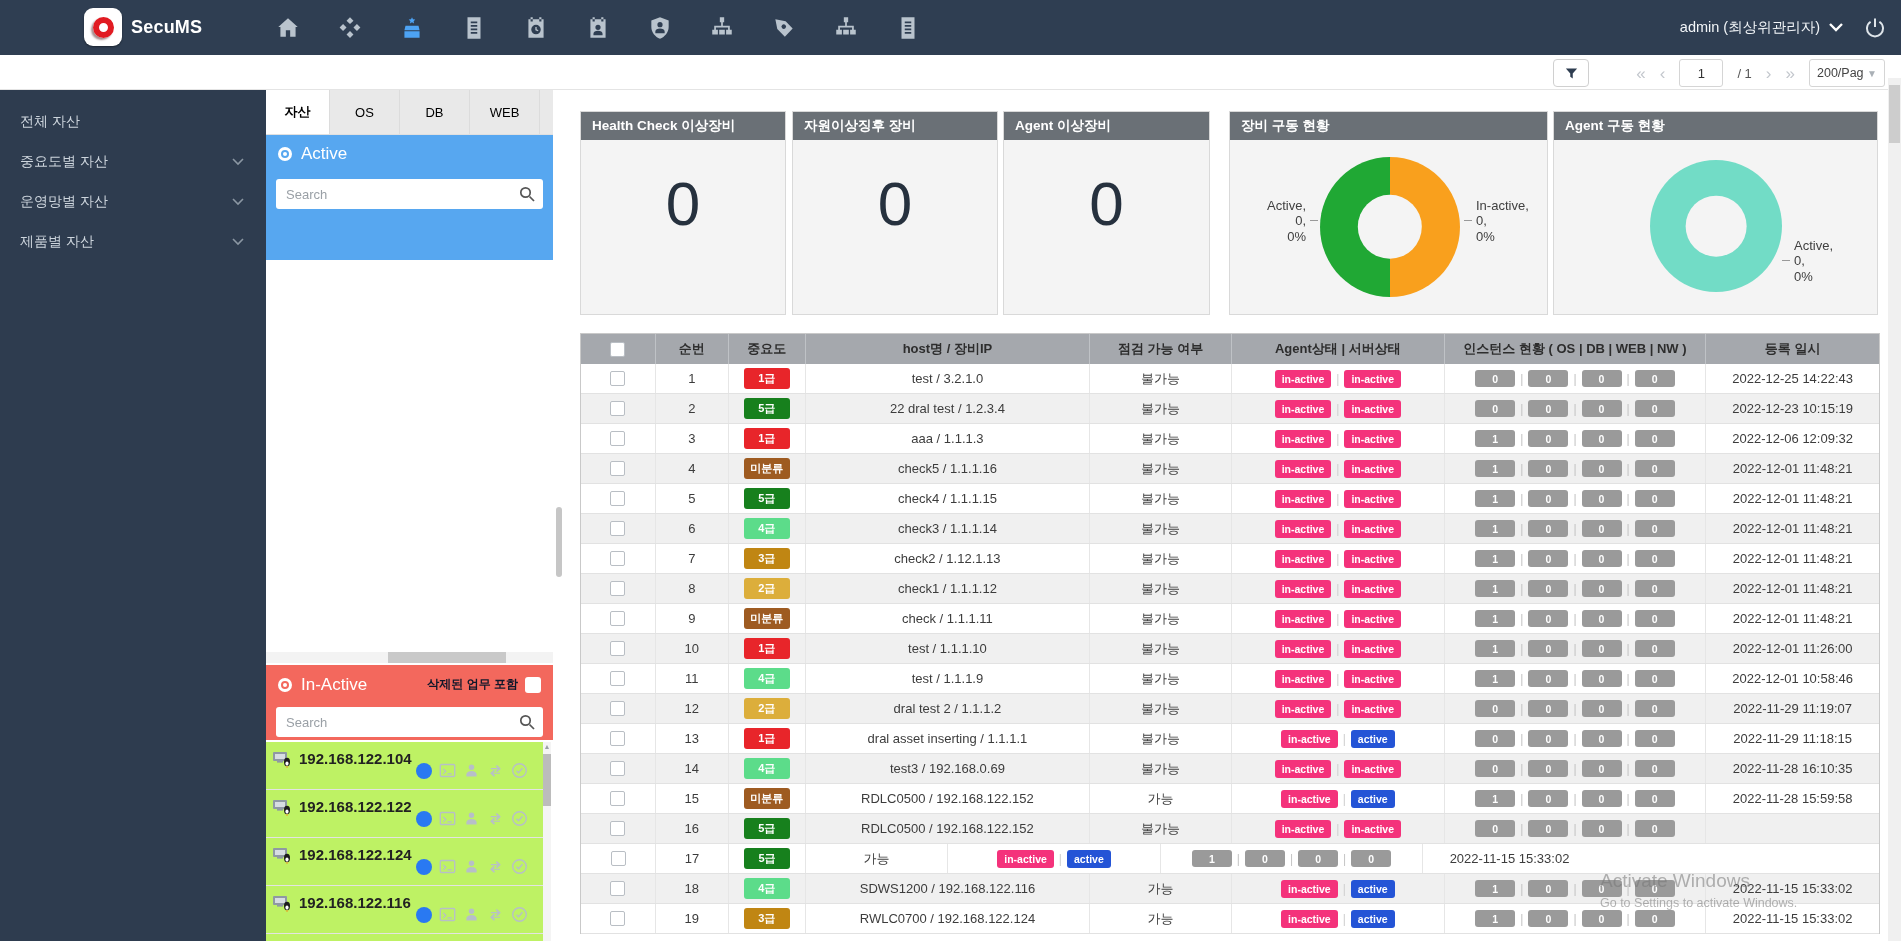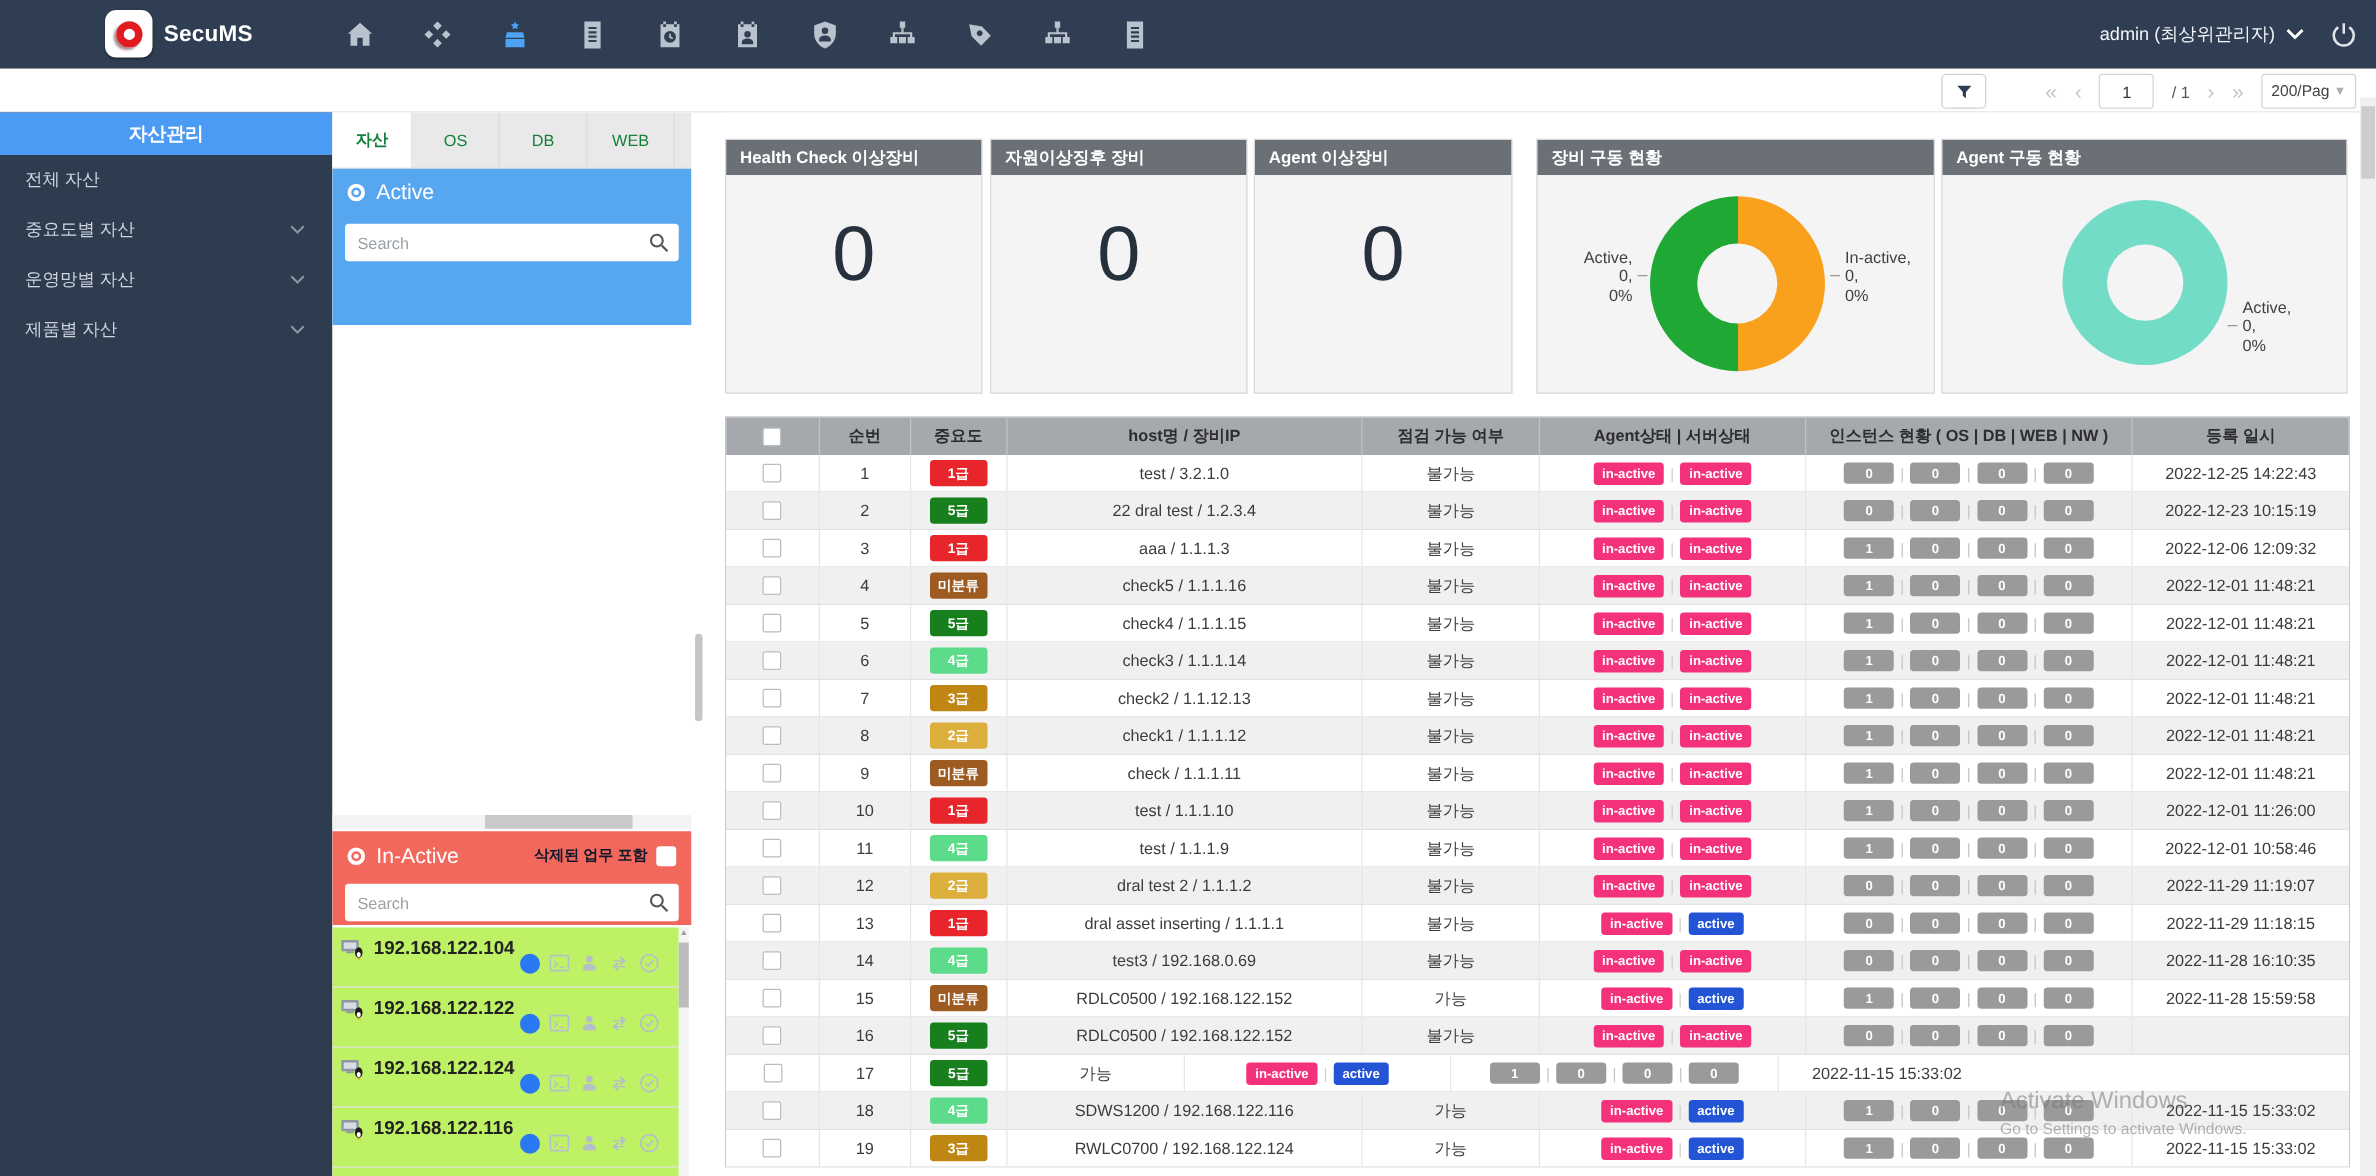--- a/index.html
+++ b/index.html
@@ -35,21 +35,21 @@
   .sidebar{position:absolute;left:0;top:90px;width:266px;height:851px;background:#2e3c4f;}
   .sb-title{height:34px;background:#4b9bf5;color:#fff;font-size:15px;font-weight:bold;display:flex;align-items:center;justify-content:center;}
   .sb-item{position:relative;height:40px;display:flex;align-items:center;padding:0 20px;color:#cdd5dd;font-size:14px;cursor:pointer;}
   .sb-item.active{color:#4da3f4;}
   .sb-item .chev{position:absolute;right:22px;width:12px;height:8px;}
   .sb-item:first-of-type{margin-top:12px;}
 
   
   .panel{position:absolute;left:266px;top:90px;width:287px;height:851px;background:#fff;}
   .tabs{display:flex;height:45px;background:#e9e9e9;border-bottom:1px solid #e0e0e0;}
-  .tab{width:70px;display:flex;align-items:center;justify-content:center;font-size:13px;color:#15803d;border-right:1px solid #dcdcdc;cursor:pointer;}
+  .tab{width:70px;display:flex;align-items:center;justify-content:center;font-size:13px;color:#000000;border-right:1px solid #dcdcdc;cursor:pointer;}
   .tab.active{background:#fff;width:64px;font-weight:bold;border-right:1px solid #dcdcdc;}
   .tab-fill{flex:1;}
   .sec-hd{display:flex;align-items:center;gap:9px;padding:0 12px;height:38px;color:#fff;font-size:17px;}
   .radio{width:14px;height:14px;border:3px solid #fff;border-radius:50%;position:relative;flex:0 0 auto;}
   .radio::after{content:'';position:absolute;left:2px;top:2px;width:4px;height:4px;background:#fff;border-radius:50%;}
   .blue-block{position:absolute;left:0;top:45px;width:287px;height:125px;background:#57a7f0;}
   .search-wrap{position:relative;margin:6px 10px 0 10px;}
   .search-input{width:100%;height:30px;border:none;border-radius:3px;padding:0 32px 0 10px;font-size:13px;color:#555;outline:none;}
   .search-input::placeholder{color:#9aa0a6;}
   .mag{position:absolute;right:8px;top:7px;width:16px;height:16px;}
@@ -206,21 +206,20 @@
       <span class="pg-arrow">›</span>
       <span class="pg-arrow">»</span>
       <div class="pg-size">
         <span>200/Pag</span>
         <span class="dd">▼</span>
       </div>
     </div>
   </div>
 
   <aside class="sidebar">
-    <div class="sb-title">자산관리</div>
     <div class="sb-item">
         <span>전체 자산</span>
       </div>
     <div class="sb-item">
         <span>중요도별 자산</span>
         <svg class="chev" viewBox="0 0 12 8" fill="none" stroke="#8b97a3" stroke-width="1.6">
           <path d="M1 1l5 5 5-5"></path>
         </svg>
       </div>
     <div class="sb-item">
@@ -639,21 +638,21 @@
             <div class="td" style="width: 173px;">2022-12-01 11:48:21</div>
           </div>
           <div class="tr">
             <div class="td" style="width: 75px;">
               <span class="cbx"></span>
             </div>
             <div class="td" style="width: 73px;">7</div>
             <div class="td" style="width: 77px;">
               <span class="grade" style="background:#c08613">3급</span>
             </div>
-            <div class="td" style="width: 285px;">check2 / 1.1.12.13</div>
+            <div class="td" style="width: 285px;">check2 / 1.12.1.13</div>
             <div class="td" style="width: 142px;">불가능</div>
             <div class="td" style="width: 213px;">
               <span class="state" style="background:#f4327b">in-active</span>
               <span class="ssep">|</span>
               <span class="state" style="background:#f4327b">in-active</span>
             </div>
             <div class="td" style="width: 262px;">
               <span class="inst">1</span>
               <span class="isep">|</span>
               <span class="inst">0</span>

